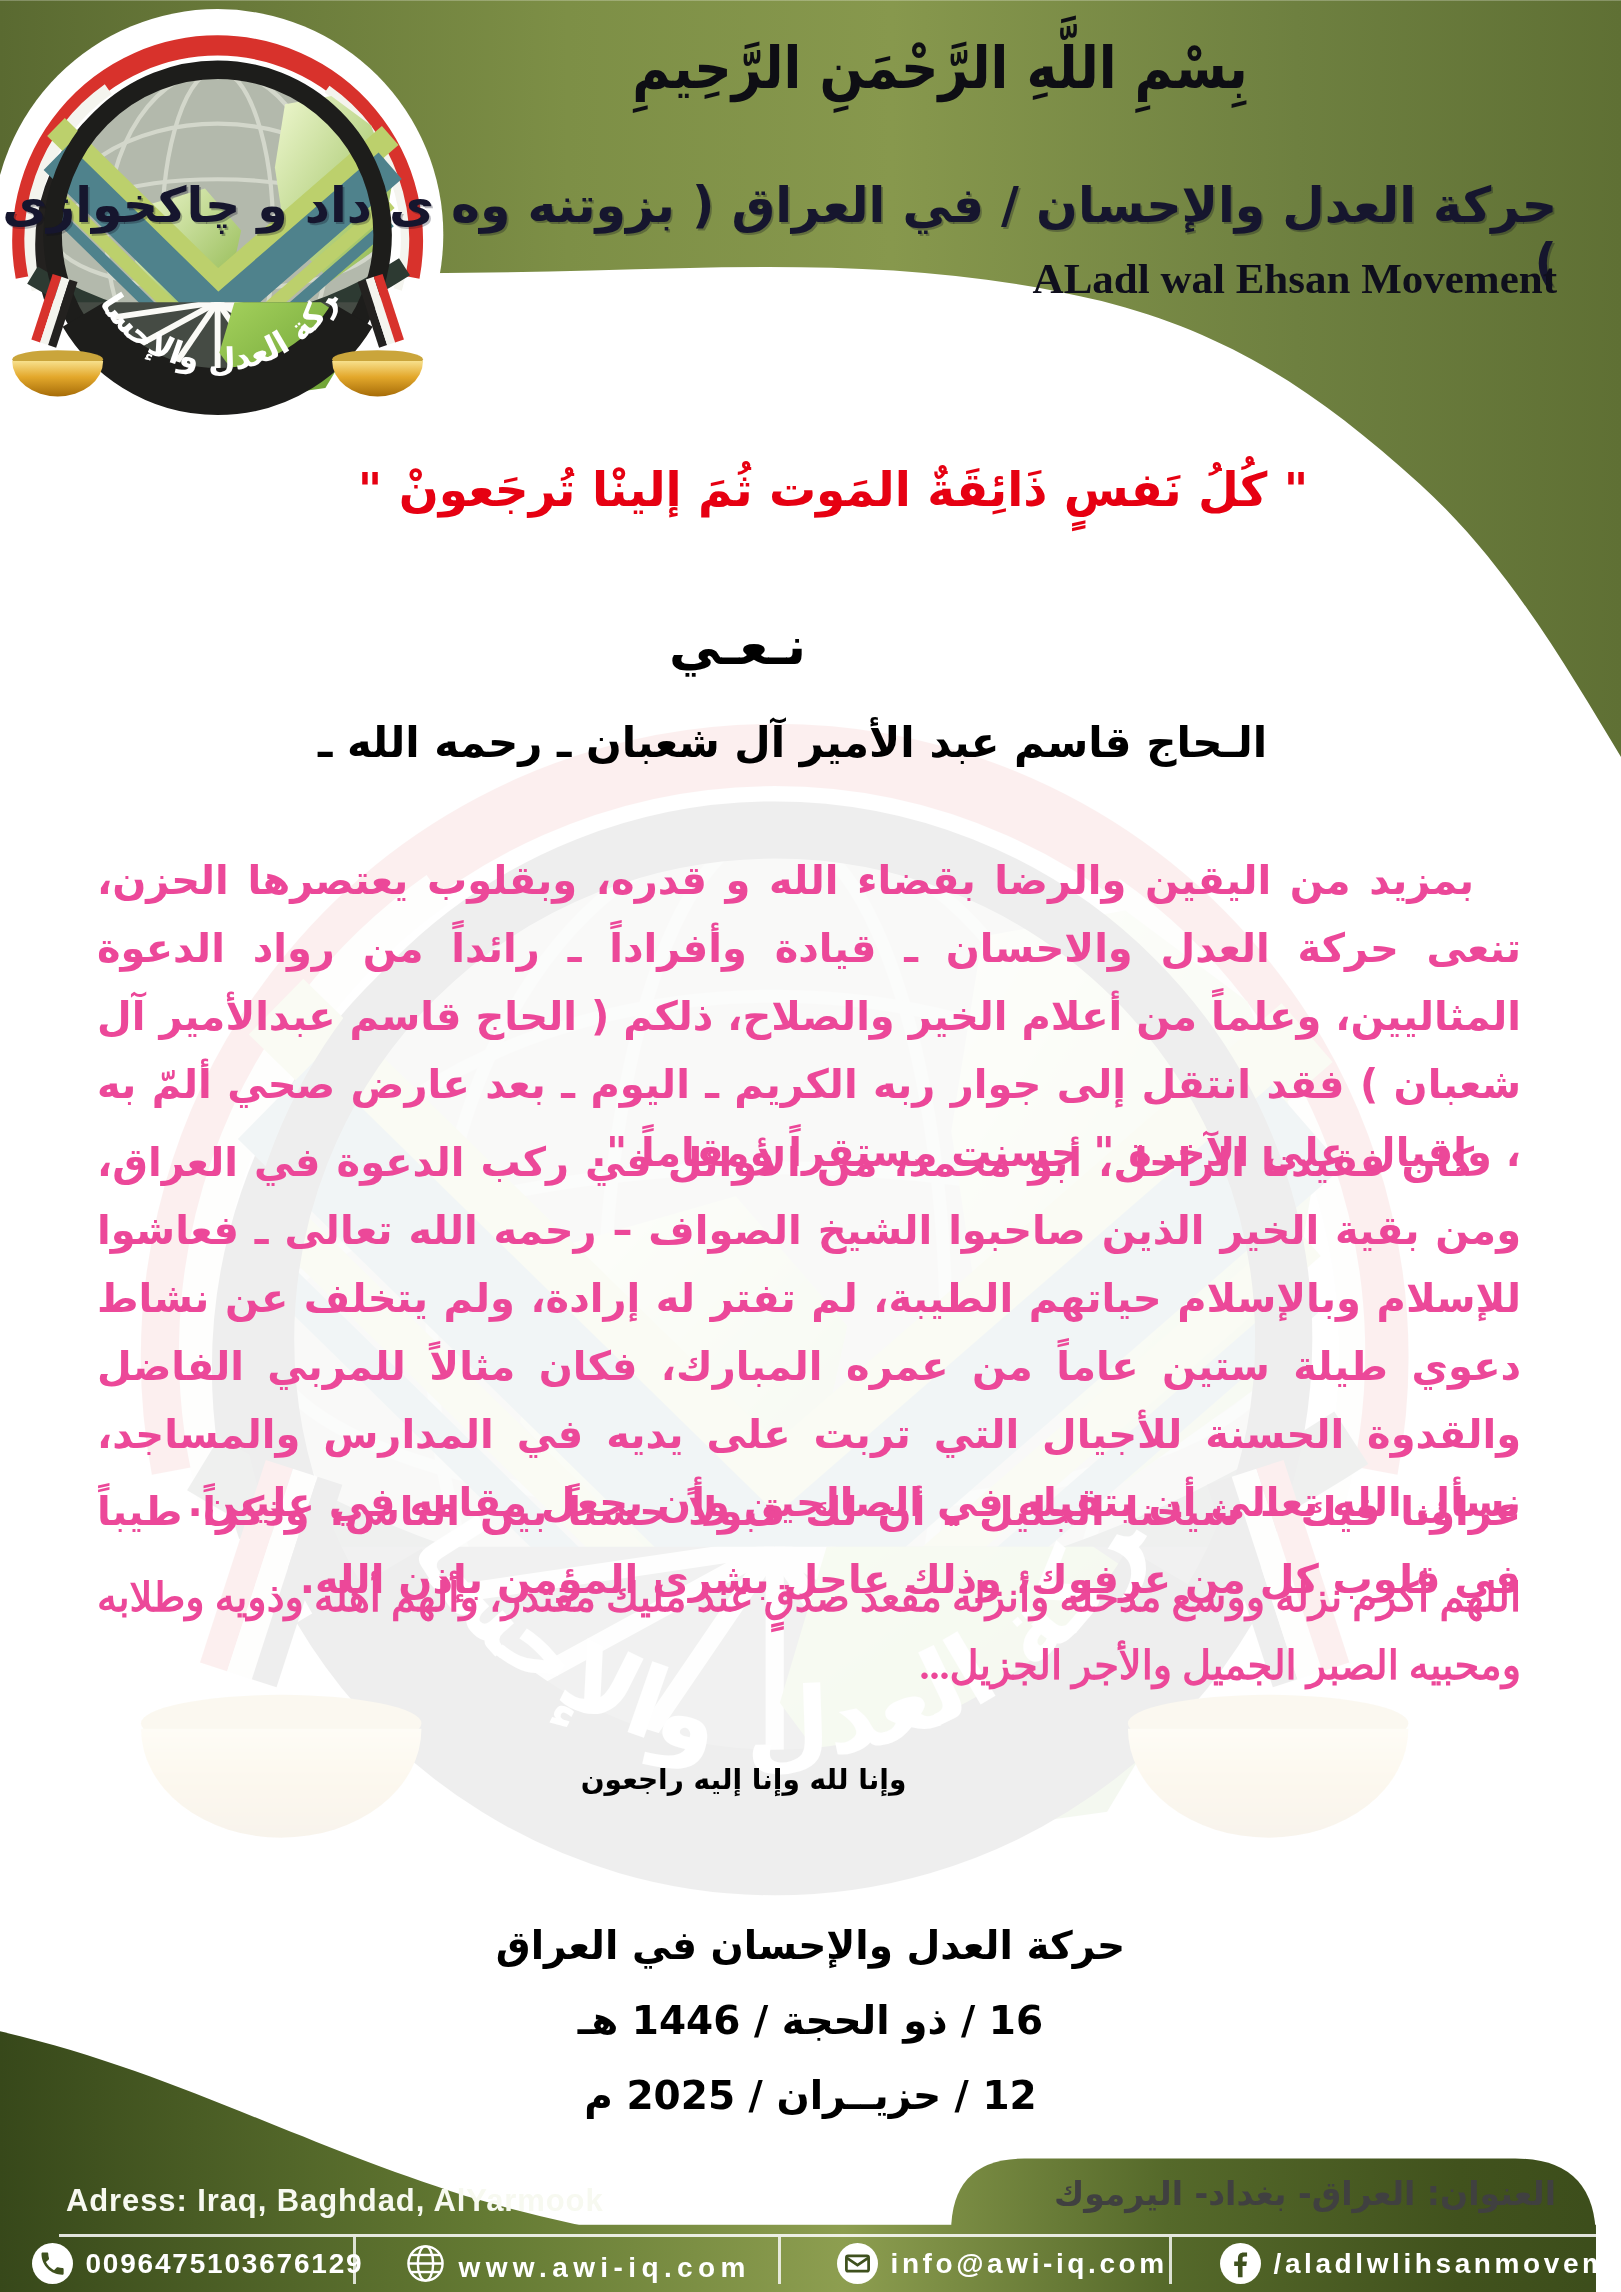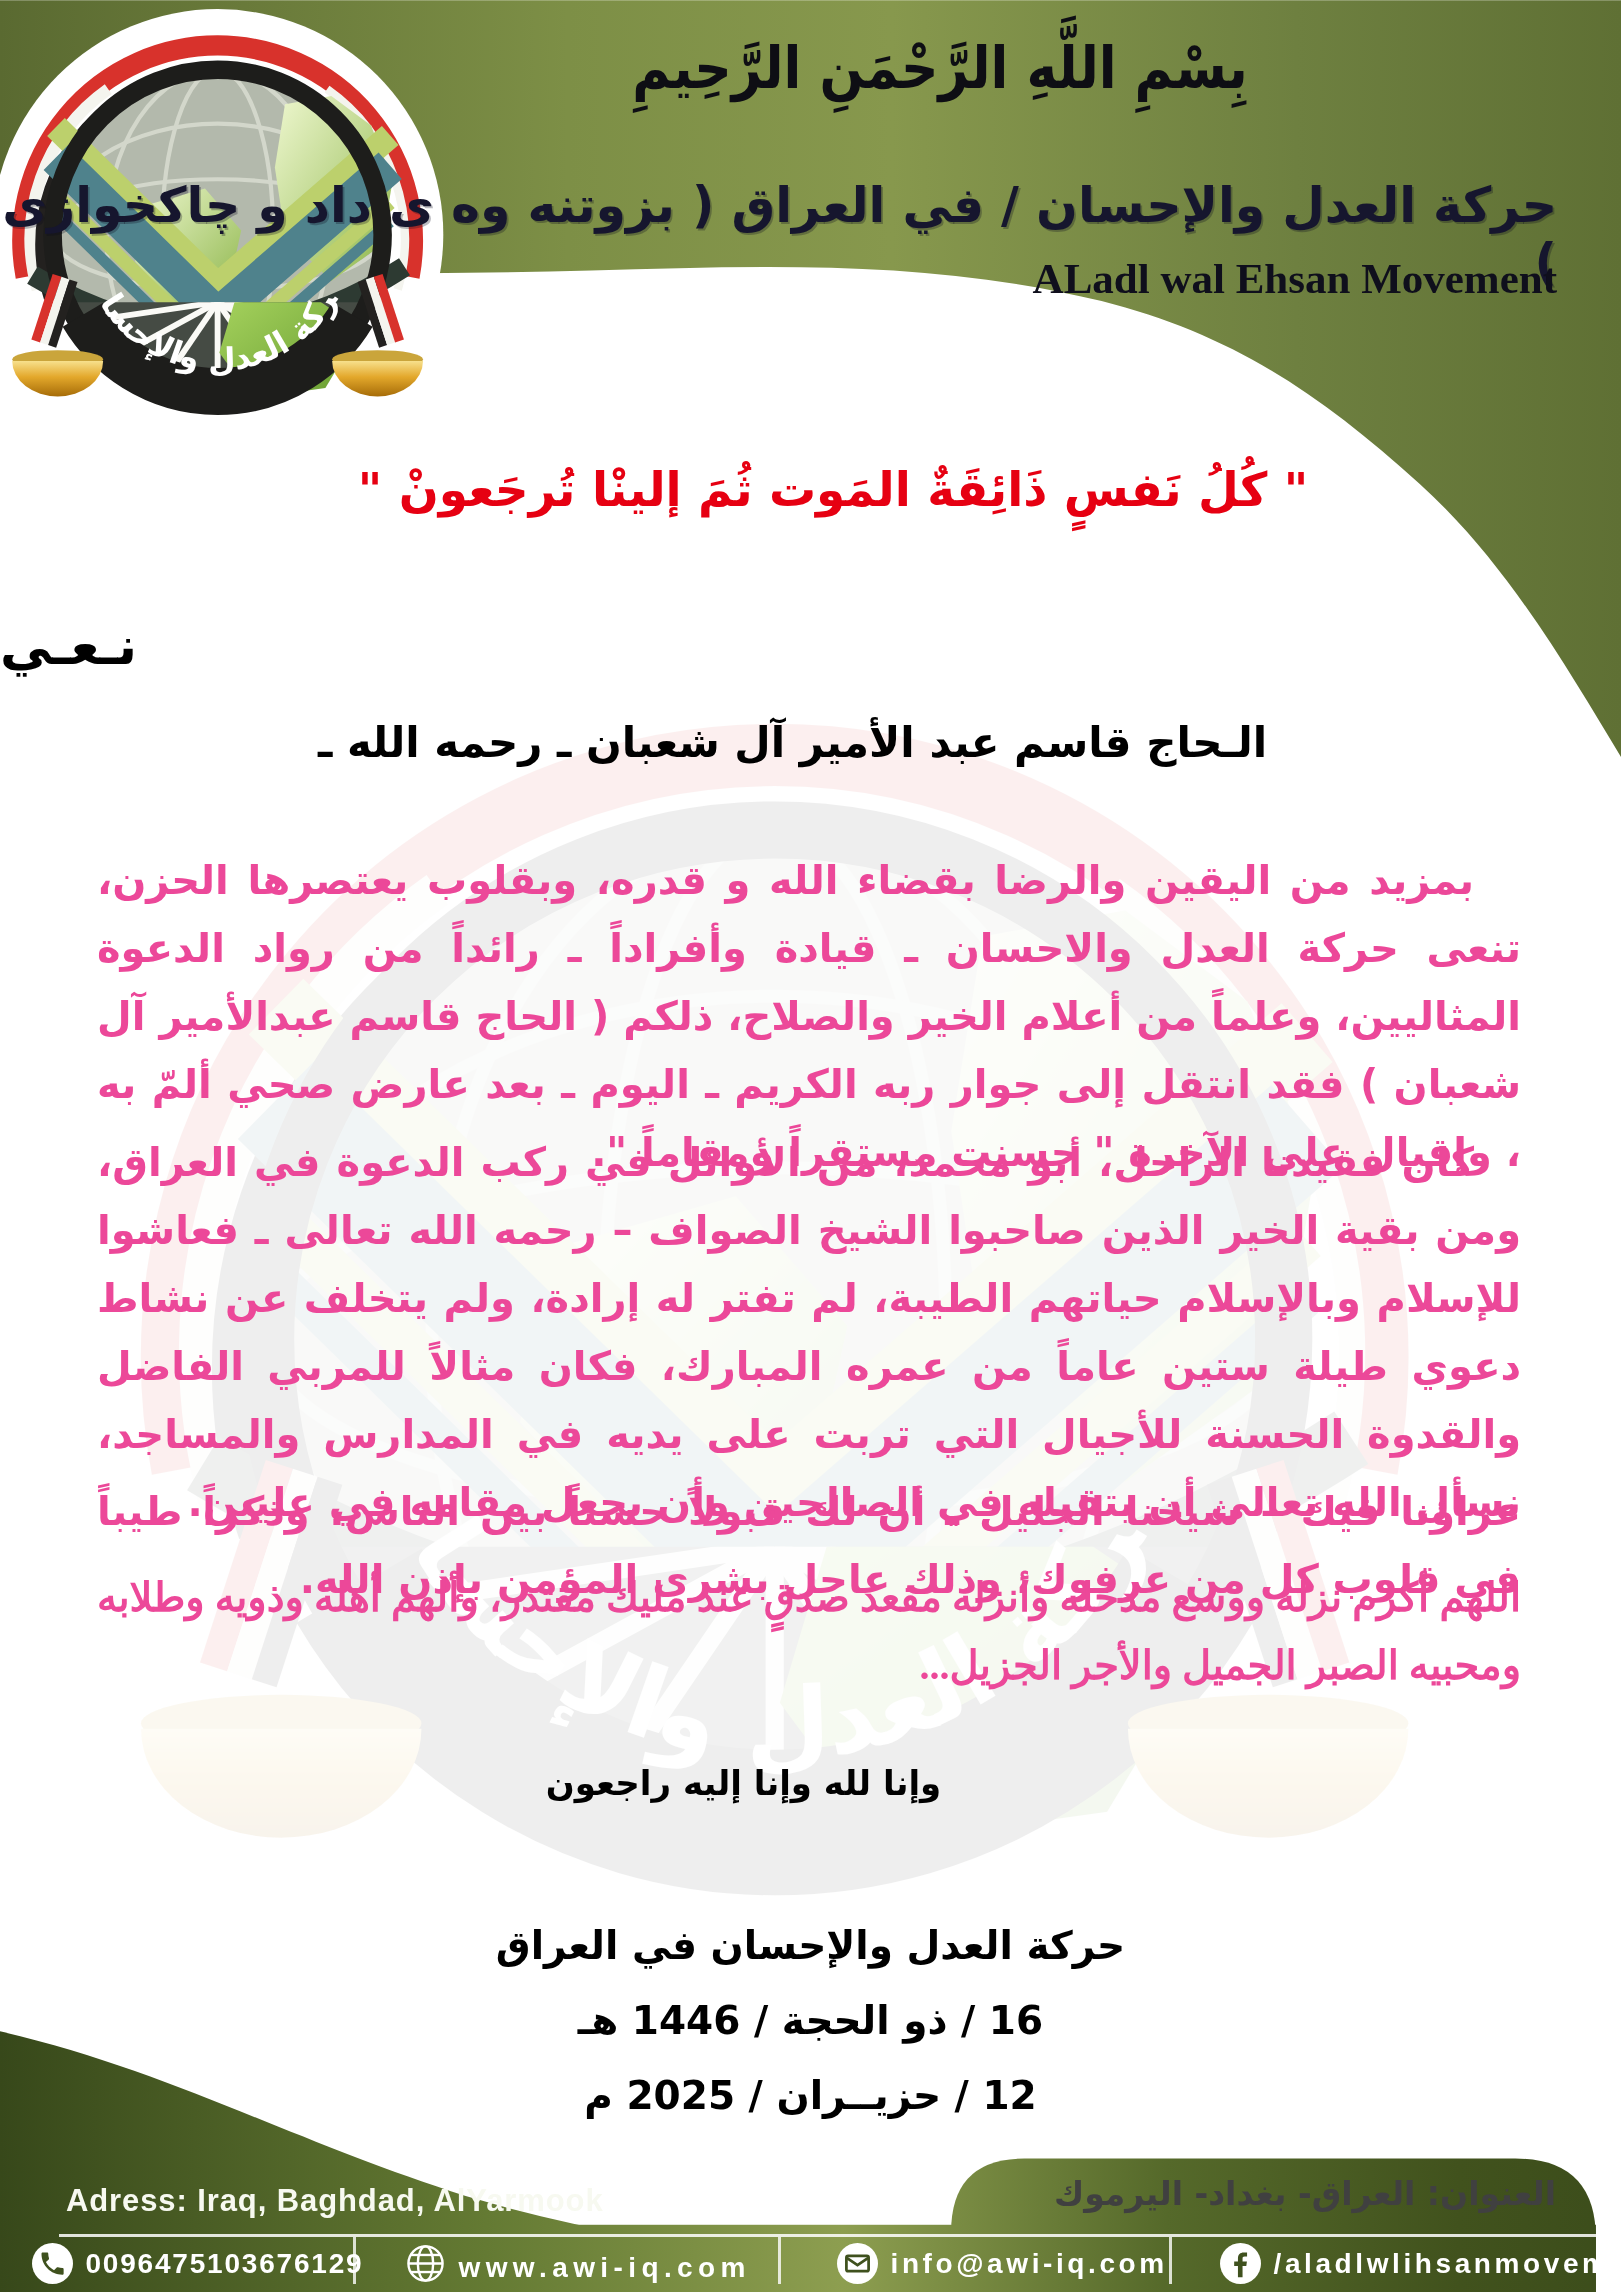--- a/index.html
+++ b/index.html
@@ -6,27 +6,27 @@
   .page{position:relative;width:1621px;height:2293px;background:#ffffff;overflow:hidden;
         font-family:"DejaVu Sans",sans-serif;}
   svg.bg{position:absolute;left:0;top:0;z-index:0;}
   .t{position:absolute;z-index:2;font-weight:bold;}
   .bismillah{top:38px;left:304px;width:1272px;text-align:center;font-size:52px;color:#0e0e14;
              transform:scaleY(1.12);letter-spacing:0.9px;}
   .orgline{top:177px;right:64px;font-size:49px;color:#16162e;direction:rtl;
            text-shadow:1.8px 1.8px 0 rgba(10,10,30,.28);}
   .orgen{top:254px;right:64px;font-size:43px;color:#0f0f1c;font-family:"Liberation Serif",serif;}
   .quote{top:462px;left:45px;width:1576px;text-align:center;font-size:47px;color:#e60012;direction:rtl;}
-  .naii{top:616px;left:0;width:1475px;text-align:left;font-size:52px;color:#000;direction:rtl;}
+  .naii{top:616px;left:0;width:1475px;text-align:center;font-size:52px;color:#000;direction:rtl;}
   .name{top:718px;left:0;width:1585px;text-align:center;font-size:42px;color:#000;direction:rtl;}
   .para{right:100px;width:1424px;font-size:40px;line-height:68px;color:#ec4899;direction:rtl;
         text-align:justify;}
   .indent{text-indent:47px;}
   .p1{top:846px;} .p2{top:1128px;} .p3{top:1477px;} .p4{top:1564px;font-family:Liberation Serif, serif;}
-  .closing{top:1763px;left:0;width:1487px;text-align:center;font-size:34px;color:#000;direction:rtl;}
+  .closing{top:1763px;left:0;width:1487px;text-align:center;font-size:28px;color:#000;direction:rtl;}
   .sig{top:1908px;left:0;width:1621px;text-align:center;font-size:39px;line-height:75px;
        color:#000;direction:rtl;}
   .f-adr-en{left:66px;top:2183px;font-size:31px;color:#f7f9f0;letter-spacing:0.9px;
             font-family:"Liberation Sans",sans-serif;}
   .f-adr-ar{right:65px;top:2174px;font-size:33px;color:#404040;direction:rtl;}
   .f-line{position:absolute;left:59px;top:2234px;width:1537px;height:2.7px;
           background:rgba(255,255,255,.85);z-index:2;}
   .f-item{position:absolute;top:2243px;z-index:2;display:flex;align-items:center;gap:12.5px;
           color:#ffffff;font-size:28px;font-weight:bold;letter-spacing:2.7px;
           font-family:"Liberation Sans",sans-serif;}

